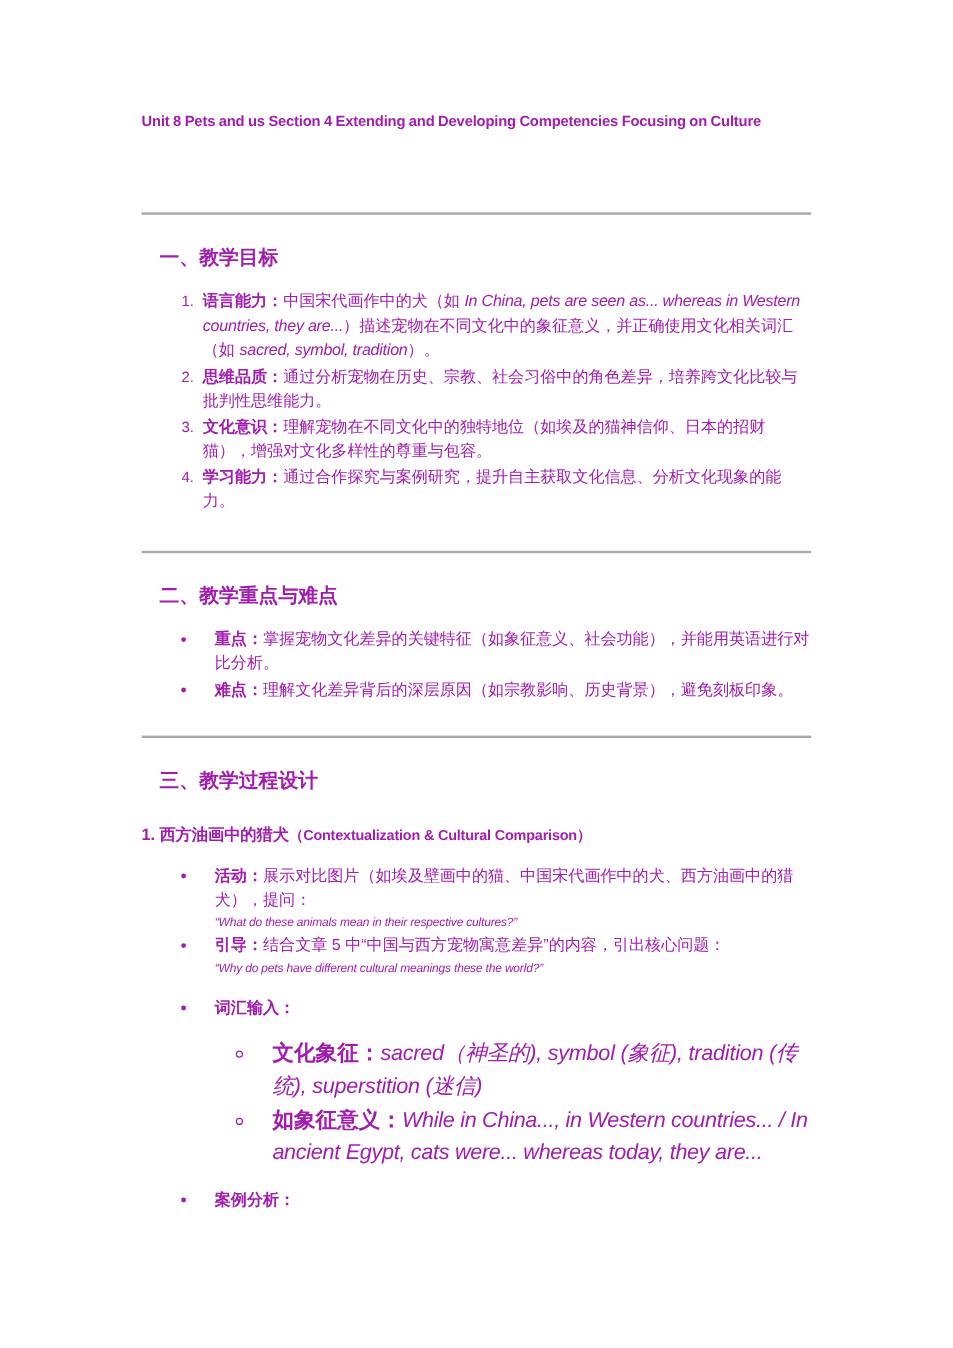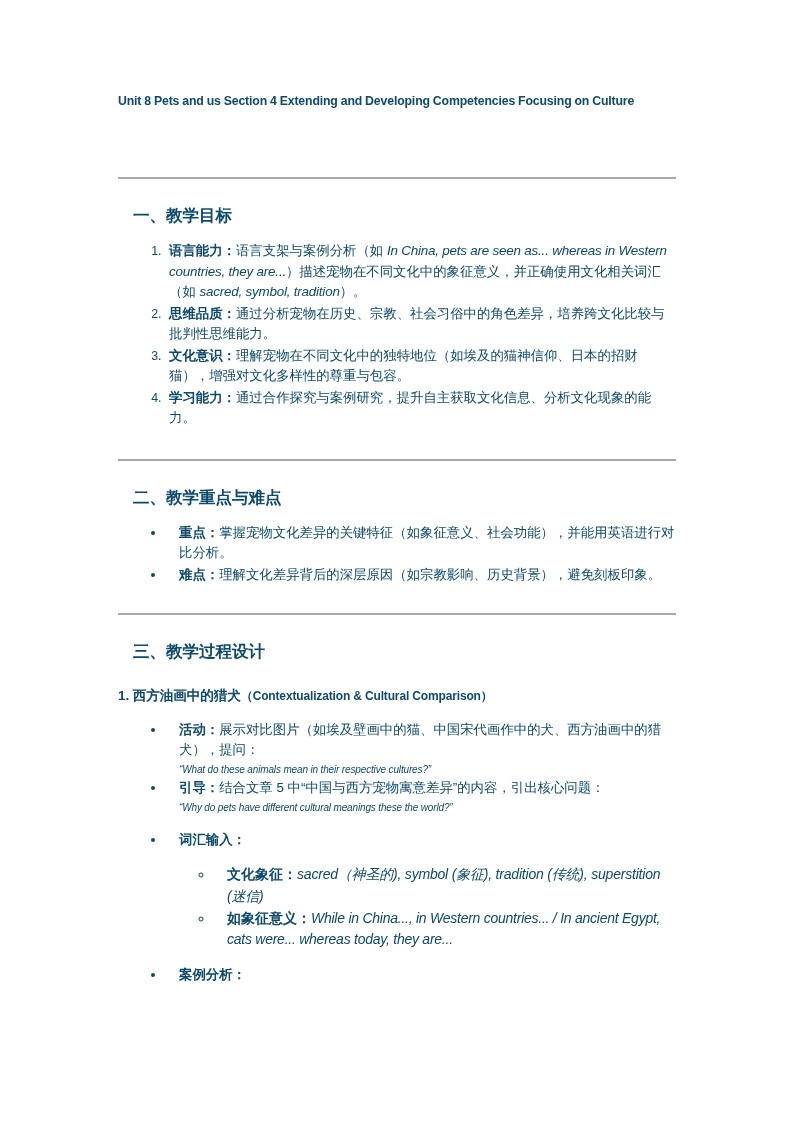--- a/index.html
+++ b/index.html
@@ -7,21 +7,21 @@
     padding: 0;
     background: #ffffff;
   }
   .page {
     position: relative;
     width: 794px;
     height: 1123px;
     background: #ffffff;
     overflow: hidden;
     font-family: "Liberation Sans", sans-serif;
-    color: #0c4a6e;
+    color: #a21caf;
   }
   .content {
     position: absolute;
     left: 118px;
     top: 92px;
     width: 558px;
   }
 
   
   .doc-title {
@@ -93,21 +93,21 @@
   ul.bullets > li {
     margin: 0 0 1px 0;
     padding-left: 13px;
   }
 
   
   ul.subbullets {
     margin: 14px 0 0 0;
     padding-left: 96px;
     list-style-type: circle;
-    font-size: 14px;
+    font-size: 18px;
     line-height: 1.52;
   }
   ul.subbullets > li {
     margin: 0 0 1px 0;
     padding-left: 13px;
   }
 
   
   .b { font-weight: bold; }
   .it {
@@ -130,21 +130,21 @@
   <div class="content">
 
     <p class="doc-title">Unit 8 Pets and us Section 4 Extending and Developing Competencies Focusing on Culture</p>
 
     <hr class="rule rule-1">
 
     <h2 class="h-section">一、教学目标</h2>
 
     <ol class="goals">
       <li>
-        <span class="b">语言能力：</span><span>语言支架与案例分析（如 </span><span class="it">In China, pets are seen as... whereas in Western countries, they are...</span><span>）描述宠物在不同文化中的象征意义，并正确使用文化相关词汇（如 </span><span class="it">sacred, symbol, tradition</span><span>）。</span>
+        <span class="b">语言能力：</span><span>中国宋代画作中的犬（如 </span><span class="it">In China, pets are seen as... whereas in Western countries, they are...</span><span>）描述宠物在不同文化中的象征意义，并正确使用文化相关词汇（如 </span><span class="it">sacred, symbol, tradition</span><span>）。</span>
       </li>
       <li>
         <span class="b">思维品质：</span><span>通过分析宠物在历史、宗教、社会习俗中的角色差异，培养跨文化比较与批判性思维能力。</span>
       </li>
       <li>
         <span class="b">文化意识：</span><span>理解宠物在不同文化中的独特地位（如埃及的猫神信仰、日本的招财猫），增强对文化多样性的尊重与包容。</span>
       </li>
       <li>
         <span class="b">学习能力：</span><span>通过合作探究与案例研究，提升自主获取文化信息、分析文化现象的能力。</span>
       </li>

